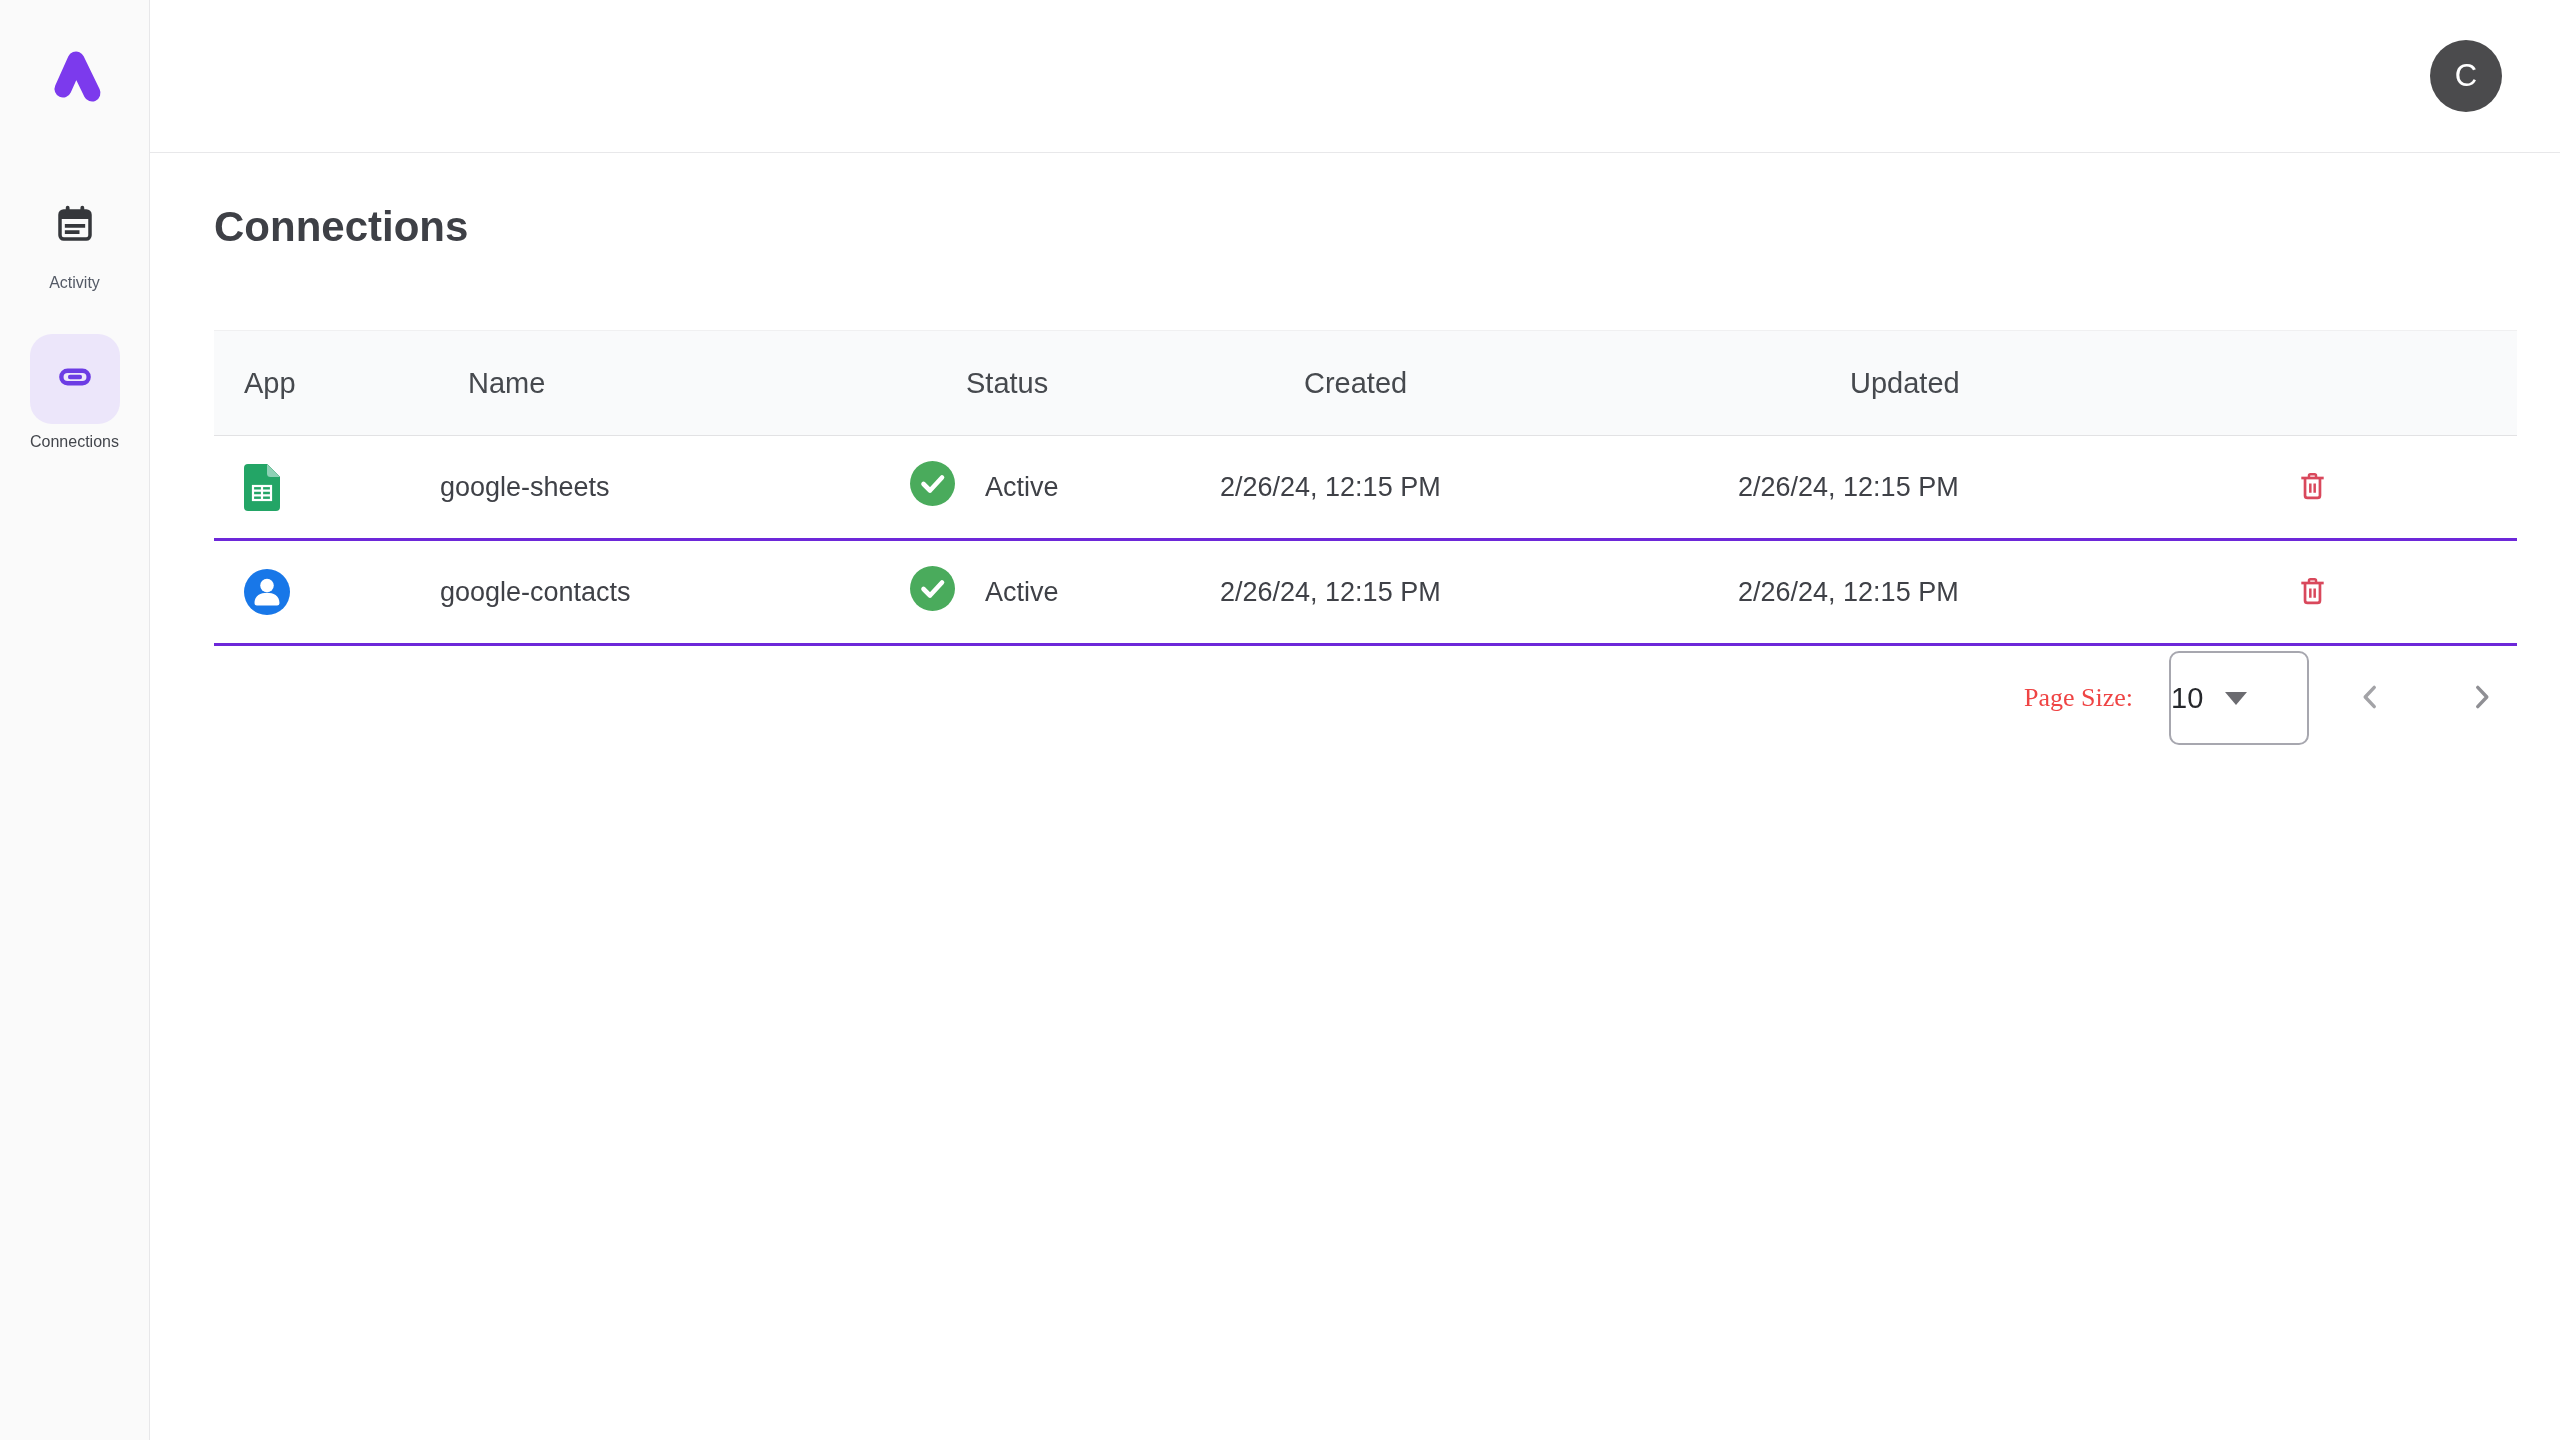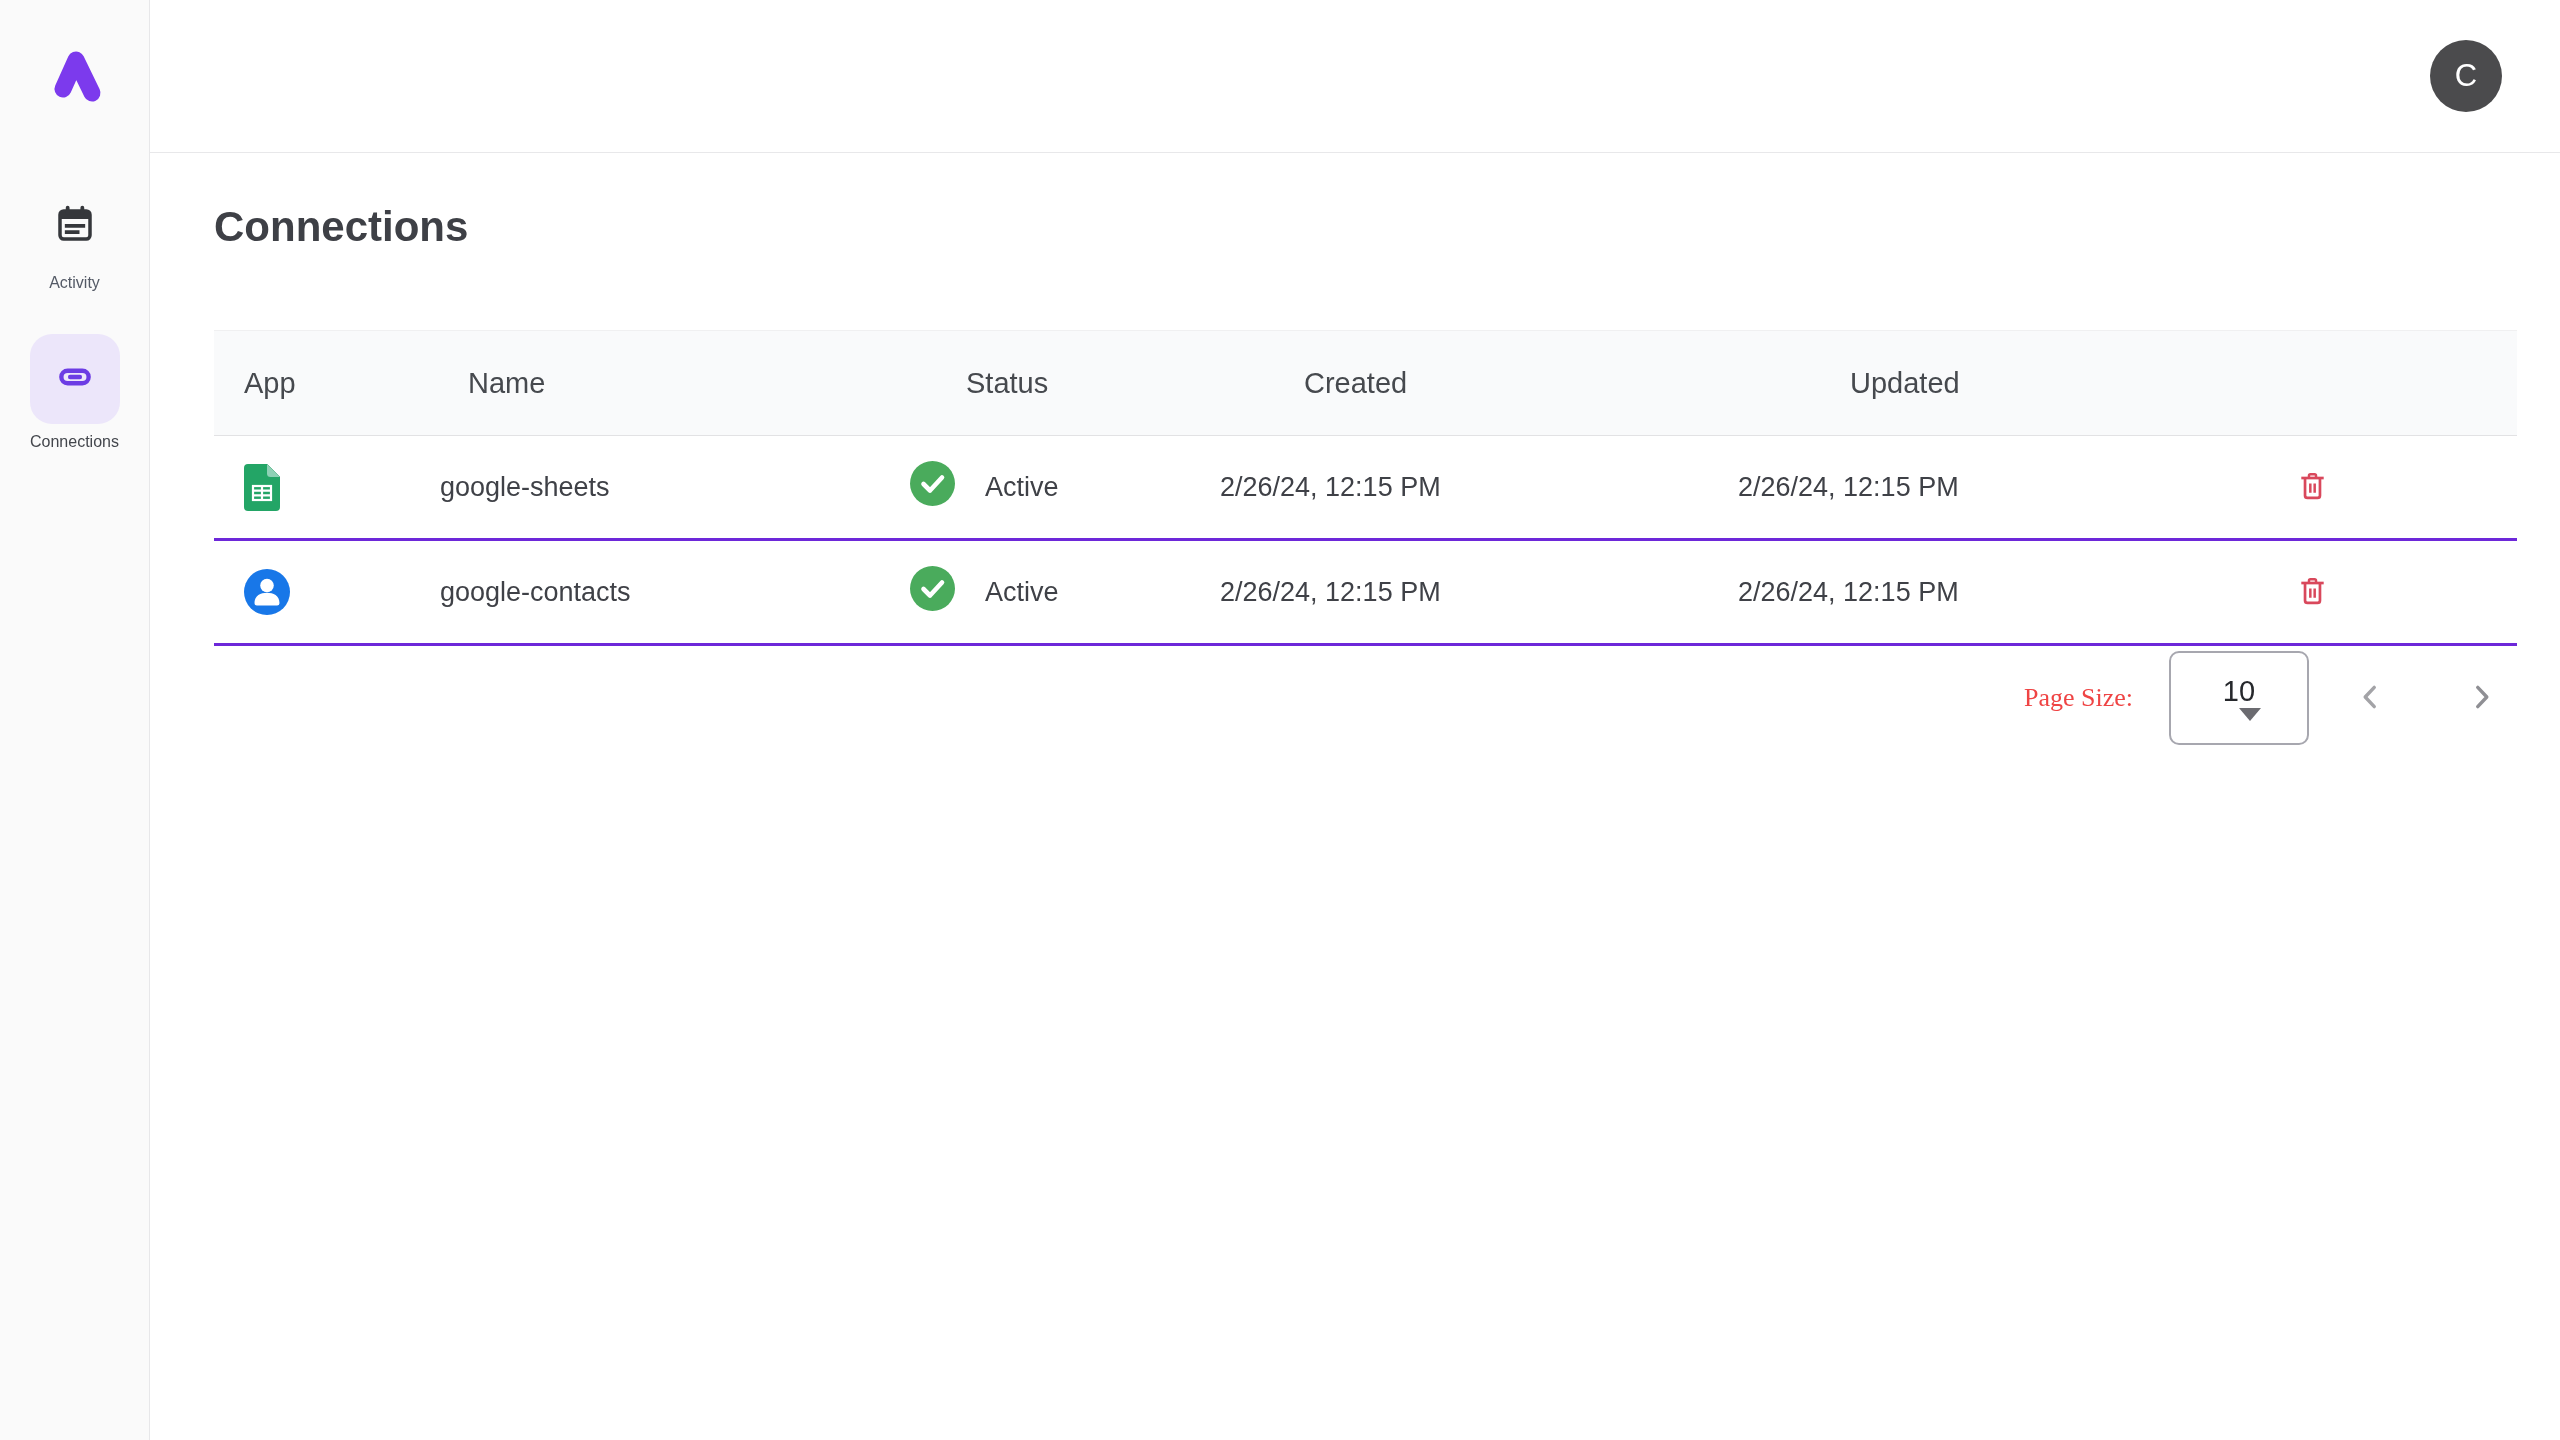--- a/index.html
+++ b/index.html
@@ -84,21 +84,21 @@
     display:flex; align-items:center;
   }
 
   
   .pagination {
     height:100px; margin-top:2px; display:flex; align-items:center; justify-content:flex-end;
   }
   .page-size-label { font-size:26px; color:#ef4444;font-family:Liberation Serif, serif; }
   .page-size-select {
     margin-left:36px; width:140px; height:94px; border:2px solid #a7a7af; border-radius:10px;
-    background:#fff; display:flex; align-items:center; justify-content:center; cursor:pointer;flex-direction:column;
+    background:#fff; display:flex; align-items:center; cursor:pointer;
   }
   .page-size-value { font-size:29px; color:#26282c; }
   .select-caret {
     margin-left:22px; width:0; height:0;
     border-left:11px solid transparent; border-right:11px solid transparent;
     border-top:13px solid #6b6b70;
   }
   .pager-btn { background:none; border:none; padding:0; cursor:pointer; display:flex; align-items:center; }
   .pager-prev { margin-left:48px; }
   .pager-next { margin-left:86px; margin-right:22px; }

